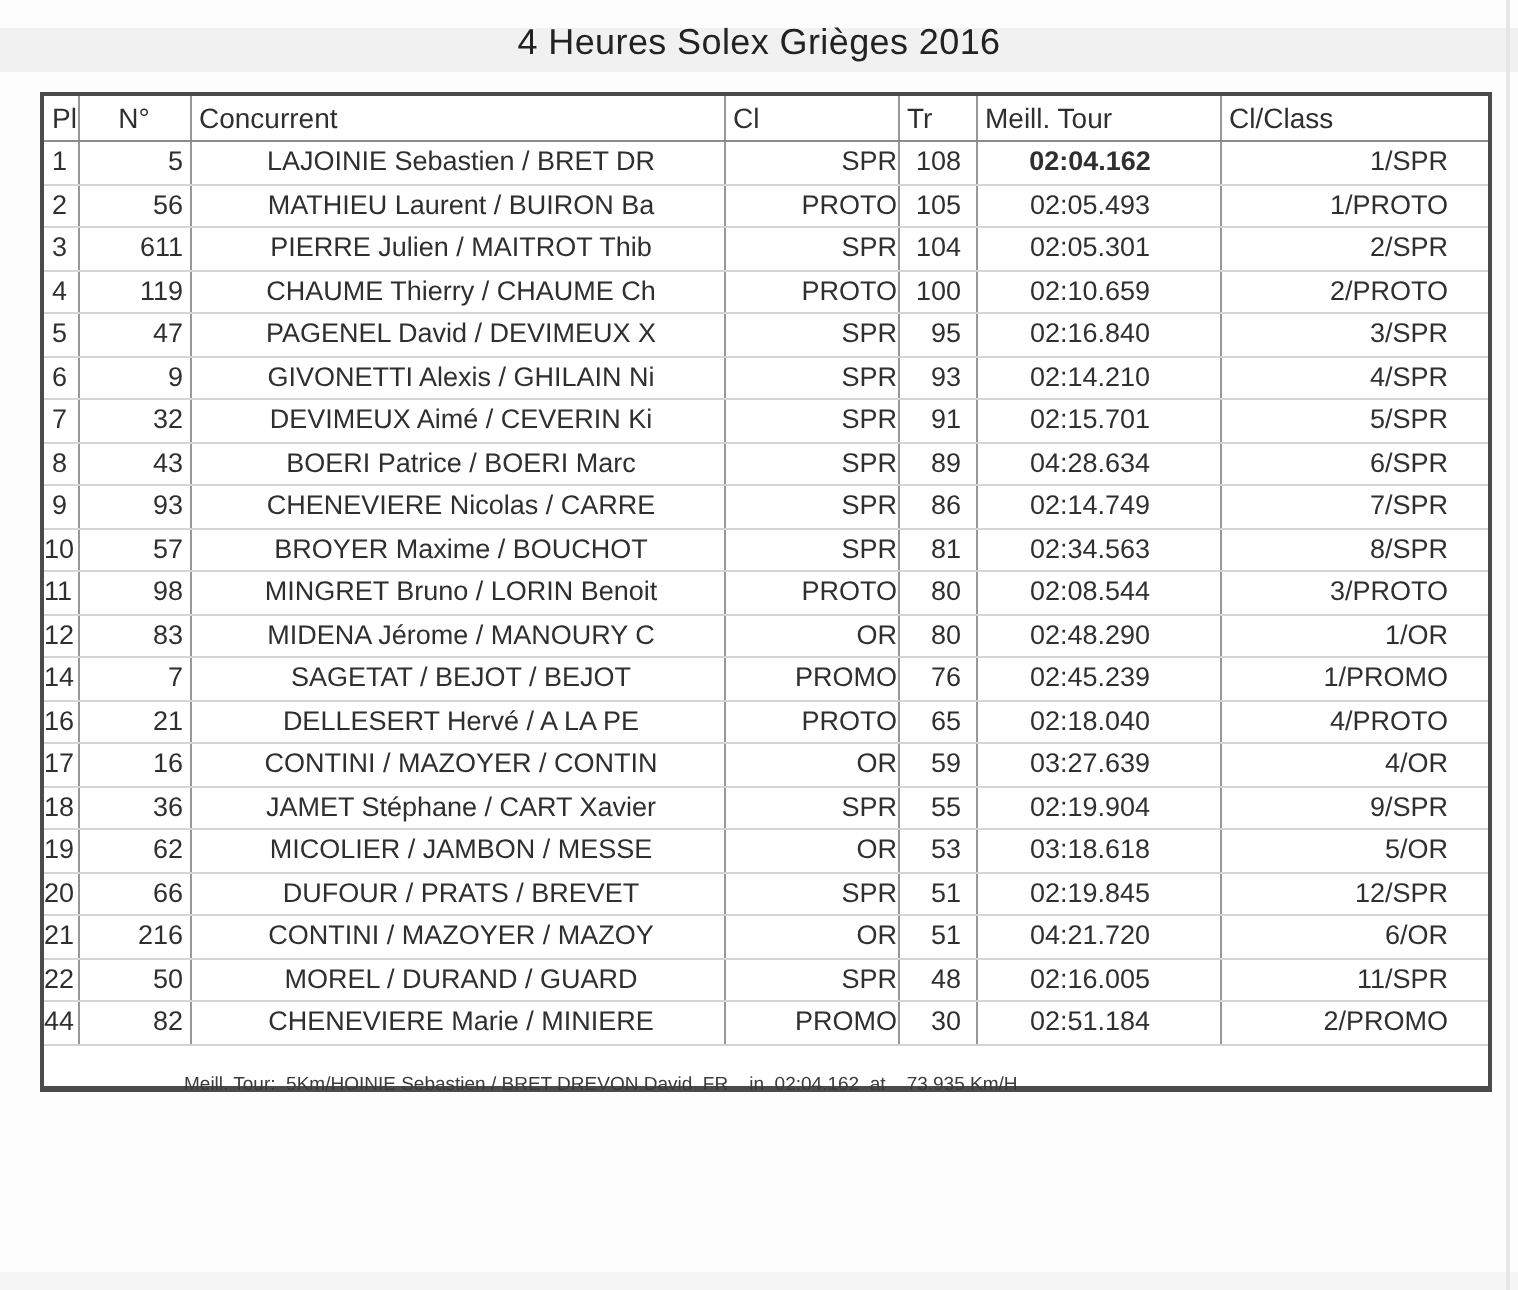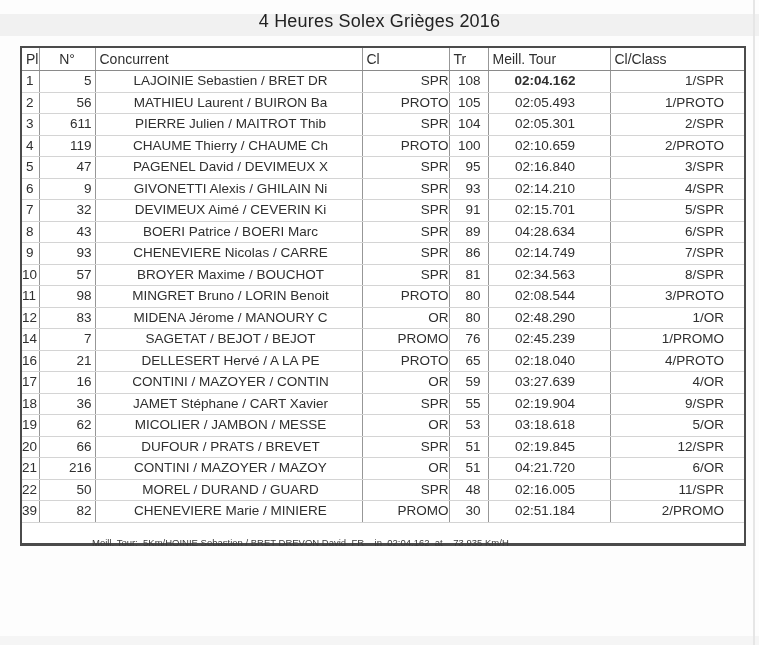--- a/index.html
+++ b/index.html
@@ -264,21 +264,21 @@
         <tr>
     <td class="col-pl">22</td>
     <td class="col-num">50</td>
     <td class="col-conc">MOREL / DURAND / GUARD</td>
     <td class="col-cl">SPR</td>
     <td class="col-tr">48</td>
     <td class="col-meill">02:16.005</td>
     <td class="col-clclass">11/SPR</td>
   </tr>
         <tr>
-    <td class="col-pl">39</td>
+    <td class="col-pl">44</td>
     <td class="col-num">82</td>
     <td class="col-conc">CHENEVIERE Marie / MINIERE</td>
     <td class="col-cl">PROMO</td>
     <td class="col-tr">30</td>
     <td class="col-meill">02:51.184</td>
     <td class="col-clclass">2/PROMO</td>
   </tr>
       </tbody>
   </table>
   <div class="footer-note">Meill. Tour:  5Km/HOINIE Sebastien / BRET DREVON David  FR    in  02:04.162  at    73.935 Km/H</div>

